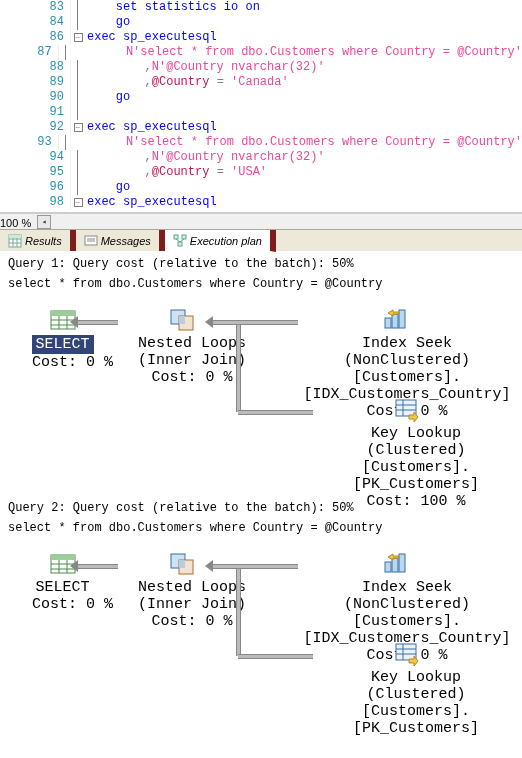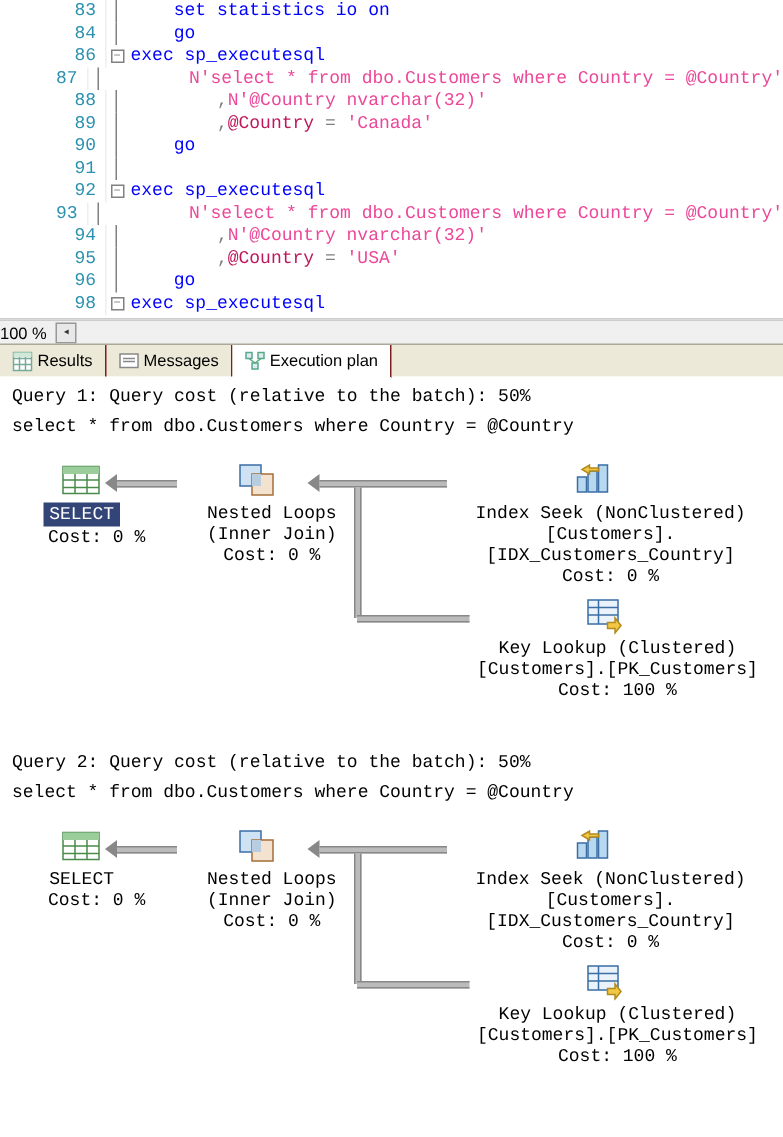--- a/index.html
+++ b/index.html
@@ -92,25 +92,26 @@
     display: flex;
     background: #ece9d8;
     border-top: 1px solid #aca899;
     height: 22px;
   }
   .tab {
     display: flex;
     align-items: center;
     gap: 3px;
     padding: 2px 8px;
-    border-right: 1px solid #7f1d1d;
+    border-right: 6px solid #7f1d1d;
     font-family: 'Segoe UI', Tahoma, sans-serif;
     font-size: 11px;
     cursor: pointer;
     color: #000;
+    font-style: italic;
   }
   .tab.active {
     background: #fff;
     border-bottom: 1px solid #fff;
     margin-bottom: -1px;
     justify-content: space-between;
   }
   .tab-icon {
     width: 14px;
     height: 14px;
@@ -128,21 +129,21 @@
   }
   .plan-diagram {
     position: relative;
     height: 180px;
     margin-bottom: 10px;
   }
   .node {
     position: absolute;
     text-align: center;
     font-family: 'Courier New', monospace;
-    font-size: 12px;
+    font-size: 15px;
     color: #000;
   }
   .node-icon {
     width: 30px;
     height: 26px;
     margin: 0 auto 2px;
     display: flex;
     align-items: center;
     justify-content: center;
   }

